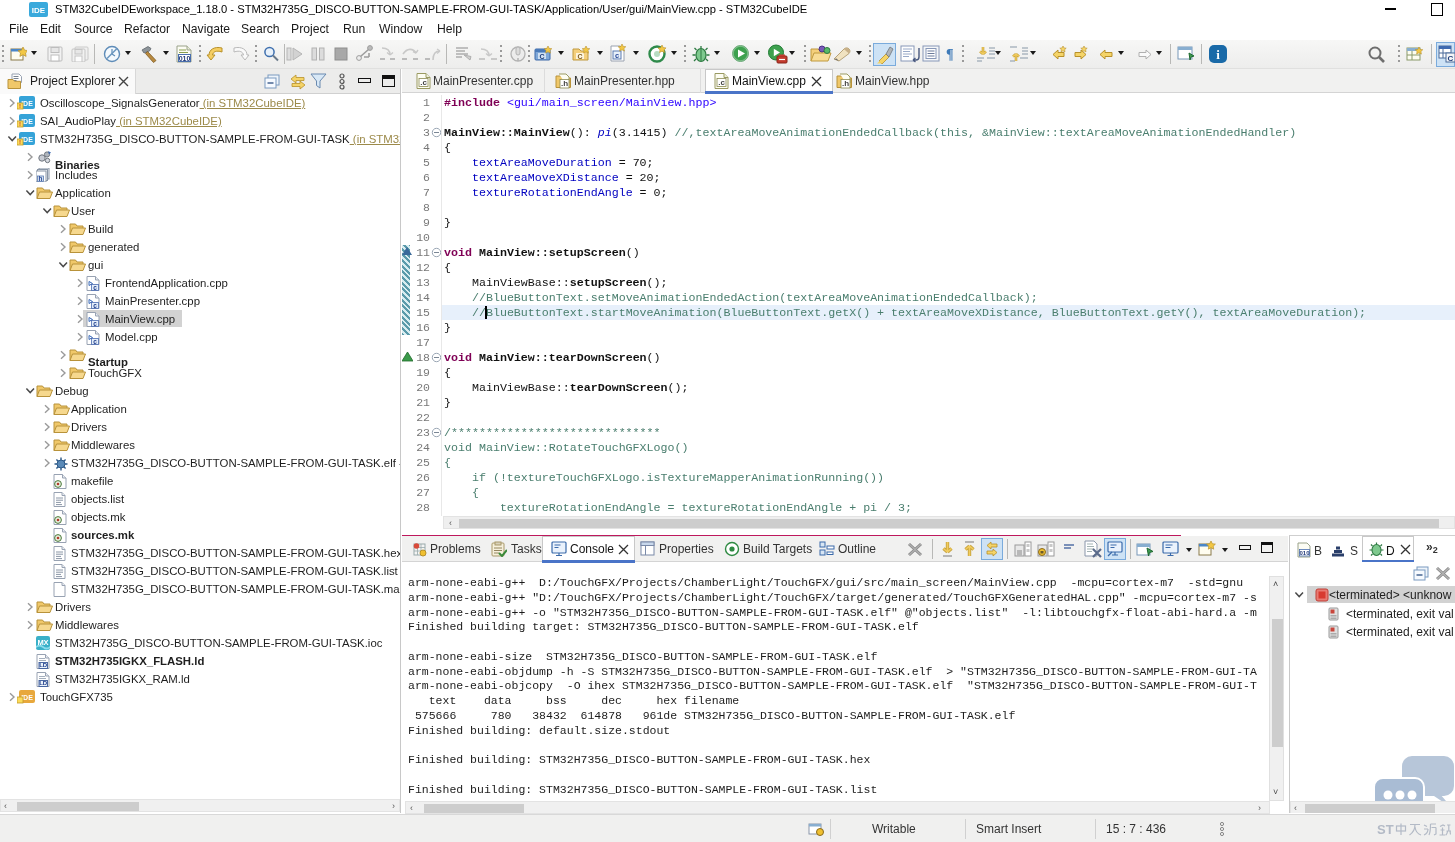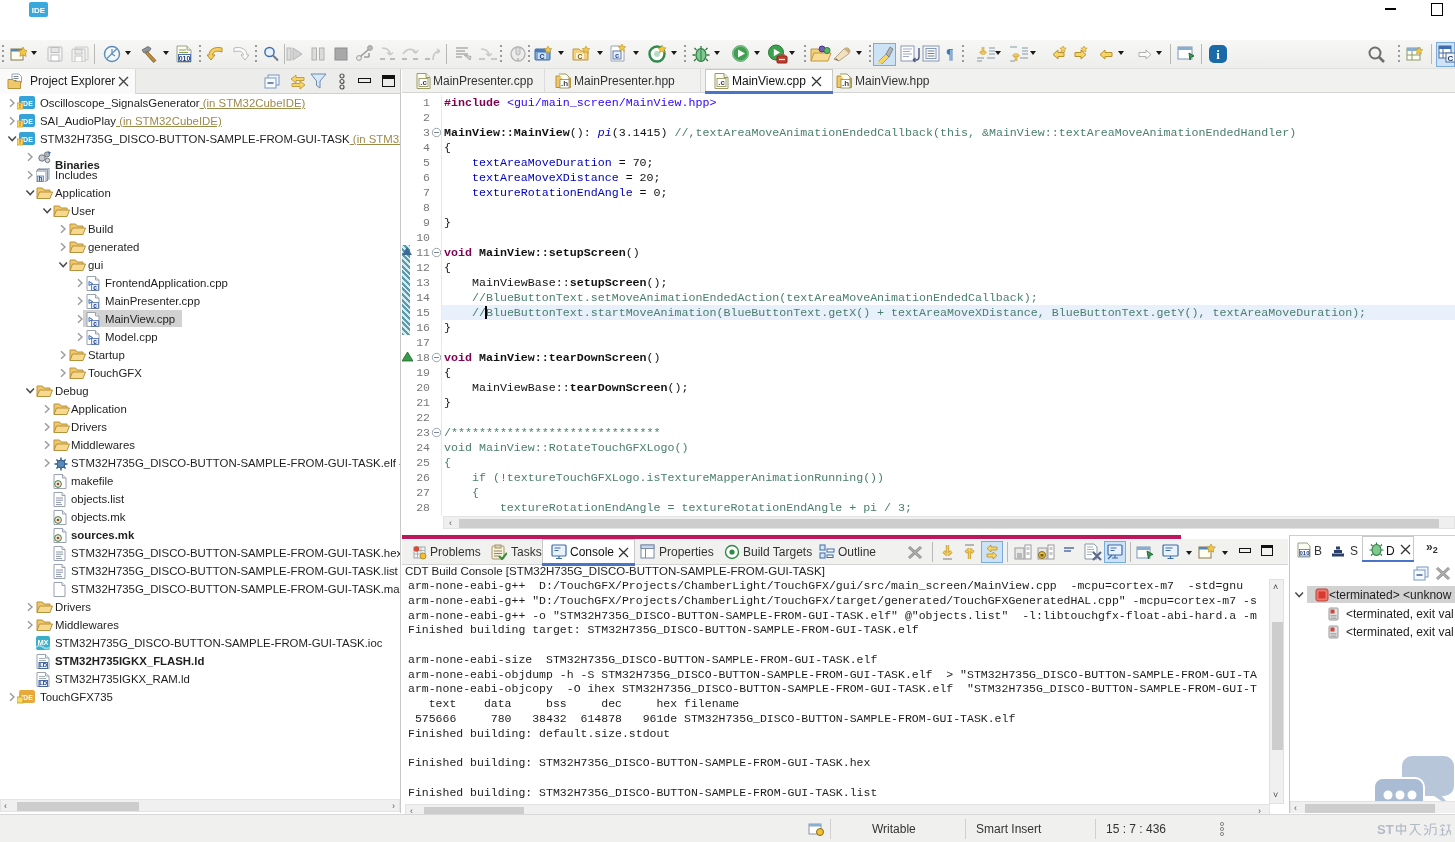--- a/index.html
+++ b/index.html
@@ -41,21 +41,21 @@
   #gutter-num { left:0px; top:26px; width:28px; text-align:right; white-space:pre;
      font-family:"Liberation Mono",monospace; font-size:11.5px; color:#787878; line-height:15px; }
   #code { left:42px; top:26px; font-family:"Liberation Mono",monospace; font-size:11.65px; line-height:15px; white-space:pre; color:#111; }
   #code b { font-weight:bold; }
   .kw { color:#7f0055; font-weight:bold; }
   .cm { color:#4a7e6e; }
   .mv { color:#0000c0; }
   .inc { color:#2a00ff; }
 
   
-  #console { left:402px; top:535px; width:779px; height:278px; background:#fff; border-top:4px solid #be185d; }
+  #console { left:402px; top:535px; width:779px; height:278px; background:#fff; border-top:1px solid #be185d; }
   #con-tabs { left:0; top:0; width:886px; height:26px; background:#f1f1f0; border-bottom:1px solid #d4d4d4; }
   .contab { position:absolute; top:0; height:26px; font-size:12px; color:#333; }
   #con-label { left:3px; top:26px; font-size:11.5px; color:#222; }
   #con-text { left:6px; top:40px; font-family:"Liberation Mono",monospace; font-size:11.5px; line-height:14.75px; white-space:pre; color:#1c1c1c; }
 
   
   #debug { left:1289px; top:535px; width:166px; height:278px; background:#fff; border-left:1px solid #c8c8c8; border-top:1px solid #cfcfcf; overflow:hidden; }
 
   
   .hscroll { position:absolute; height:13px; background:#f0f0f0; border:1px solid #e3e3e3; }
@@ -64,22 +64,35 @@
   #statusbar { left:0; top:814px; width:1455px; height:28px; background:#f0f0ef; border-top:1px solid #d8d8d8; font-size:12px; color:#333; }
 </style>
 </head>
 <body>
 <div id="win">
   <div class="abs" id="titlebar">
     <svg class="abs" style="left:29px;top:2px" width="19" height="15">
       <rect x="0" y="0" width="19" height="15" rx="2" fill="#39a9dc"></rect>
       <text x="9.5" y="11" font-size="8" font-weight="bold" fill="#fff" text-anchor="middle" font-family="Liberation Sans">IDE</text>
     </svg>
+    <span class="abs" id="title-text">STM32CubeIDEworkspace_1.18.0 - STM32H735G_DISCO-BUTTON-SAMPLE-FROM-GUI-TASK/Application/User/gui/MainView.cpp - STM32CubeIDE</span>
     <div class="abs winbtn" style="left:1385px;top:8px;width:11px;height:1.5px;background:#000"></div>
     <div class="abs winbtn" style="left:1431px;top:2.5px;width:12px;height:13px;border:1.8px solid #000"></div>
+  </div>
+  <div class="abs" id="menubar">
+    <span style="left:9px">File</span>
+      <span style="left:40px">Edit</span>
+    <span style="left:74px">Source</span>
+      <span style="left:124px">Refactor</span>
+    <span style="left:182px">Navigate</span>
+      <span style="left:241px">Search</span>
+    <span style="left:291px">Project</span>
+      <span style="left:343px">Run</span>
+    <span style="left:379px">Window</span>
+      <span style="left:437px">Help</span>
   </div>
   <div class="abs" id="toolbar">
     <div class="thandle" style="left:2px"></div>
     <svg style="left:10px;top:6px" width="17" height="17">
         <rect x="1" y="3" width="12" height="11" fill="#fffdf0" stroke="#8a7a4a"></rect>
         <rect x="1" y="3" width="12" height="2.5" fill="#4a86c8"></rect>
         <path d="M13 1 l1.6 3.2 3.4.4-2.5 2.4.6 3.4-3.1-1.7-3.1 1.7.6-3.4L8 4.6l3.4-.4z" fill="#f2c744" stroke="#b8912a" stroke-width=".7"></path>
       </svg>
     <div class="darr" style="left:31px"></div>
     <svg style="left:47px;top:6px" width="16" height="16">
@@ -516,21 +529,21 @@
         <span class="abs" style="left:105px;top:0;font-weight:normal">Model.cpp</span>
       </div>
 <div class="tree-row" style="top:277px">
         <svg class="chev" style="left:58px">
           <path d="M3 1.2 L7 5 L3 8.8" stroke="#9a9a9a" fill="none" stroke-width="1.4"></path>
         </svg>
         <svg class="abs" style="left:69px;top:2px" width="17" height="14">
           <path d="M1 12.5 L1 2 h5.5 l1.5 2 h6 v2" fill="#f0c86a" stroke="#b8923a"></path>
           <path d="M1 12.5 L3.5 6 h13 l-2.5 6.5z" fill="#f6d88e" stroke="#b8923a"></path>
         </svg>
-        <span class="abs" style="left:88px;top:0;font-weight:normal">Startup</span>
+        <span class="abs" style="left:88px;top:7px;font-weight:bold">Startup</span>
       </div>
 <div class="tree-row" style="top:295px">
         <svg class="chev" style="left:58px">
           <path d="M3 1.2 L7 5 L3 8.8" stroke="#9a9a9a" fill="none" stroke-width="1.4"></path>
         </svg>
         <svg class="abs" style="left:69px;top:2px" width="17" height="14">
           <path d="M1 12.5 L1 2 h5.5 l1.5 2 h6 v2" fill="#f0c86a" stroke="#b8923a"></path>
           <path d="M1 12.5 L3.5 6 h13 l-2.5 6.5z" fill="#f6d88e" stroke="#b8923a"></path>
         </svg>
         <span class="abs" style="left:88px;top:0;font-weight:normal">TouchGFX</span>
@@ -939,21 +952,20 @@
       <div class="darr" style="left:784px;top:12px"></div>
       <svg class="abs" style="left:796px;top:4px" width="19" height="18">
           <rect x="1" y="4" width="12" height="11" fill="#fffdf0" stroke="#8a7a4a"></rect>
           <rect x="1" y="4" width="12" height="2.5" fill="#4a86c8"></rect>
           <path d="M13 1 l1.4 2.8 3 .3-2.2 2.1.5 3-2.7-1.5-2.7 1.5.5-3-2.2-2.1 3-.3z" fill="#f2c744" stroke="#b8912a" stroke-width=".7"></path>
         </svg>
       <div class="darr" style="left:820px;top:12px"></div>
       <div class="abs" style="left:837px;top:9px;width:12px;height:5px;border:1.5px solid #111"></div>
       <div class="abs" style="left:859px;top:6px;width:12px;height:11px;border:1.5px solid #111;border-top-width:3.5px"></div>
     </div>
-    <div class="abs" id="con-label">CDT Build Console [STM32H735G_DISCO-BUTTON-SAMPLE-FROM-GUI-TASK]</div>
     <div class="abs" id="con-text">arm-none-eabi-g++  D:/TouchGFX/Projects/ChamberLight/TouchGFX/gui/src/main_screen/MainView.cpp  -mcpu=cortex-m7  -std=gnu
 arm-none-eabi-g++ "D:/TouchGFX/Projects/ChamberLight/TouchGFX/target/generated/TouchGFXGeneratedHAL.cpp" -mcpu=cortex-m7 -s
 arm-none-eabi-g++ -o "STM32H735G_DISCO-BUTTON-SAMPLE-FROM-GUI-TASK.elf" @"objects.list"  -l:libtouchgfx-float-abi-hard.a -m
 Finished building target: STM32H735G_DISCO-BUTTON-SAMPLE-FROM-GUI-TASK.elf
 
 arm-none-eabi-size  STM32H735G_DISCO-BUTTON-SAMPLE-FROM-GUI-TASK.elf
 arm-none-eabi-objdump -h -S STM32H735G_DISCO-BUTTON-SAMPLE-FROM-GUI-TASK.elf  &gt; "STM32H735G_DISCO-BUTTON-SAMPLE-FROM-GUI-TA
 arm-none-eabi-objcopy  -O ihex STM32H735G_DISCO-BUTTON-SAMPLE-FROM-GUI-TASK.elf  "STM32H735G_DISCO-BUTTON-SAMPLE-FROM-GUI-T
    text    data     bss     dec     hex filename
  575666     780   38432  614878   961de STM32H735G_DISCO-BUTTON-SAMPLE-FROM-GUI-TASK.elf

